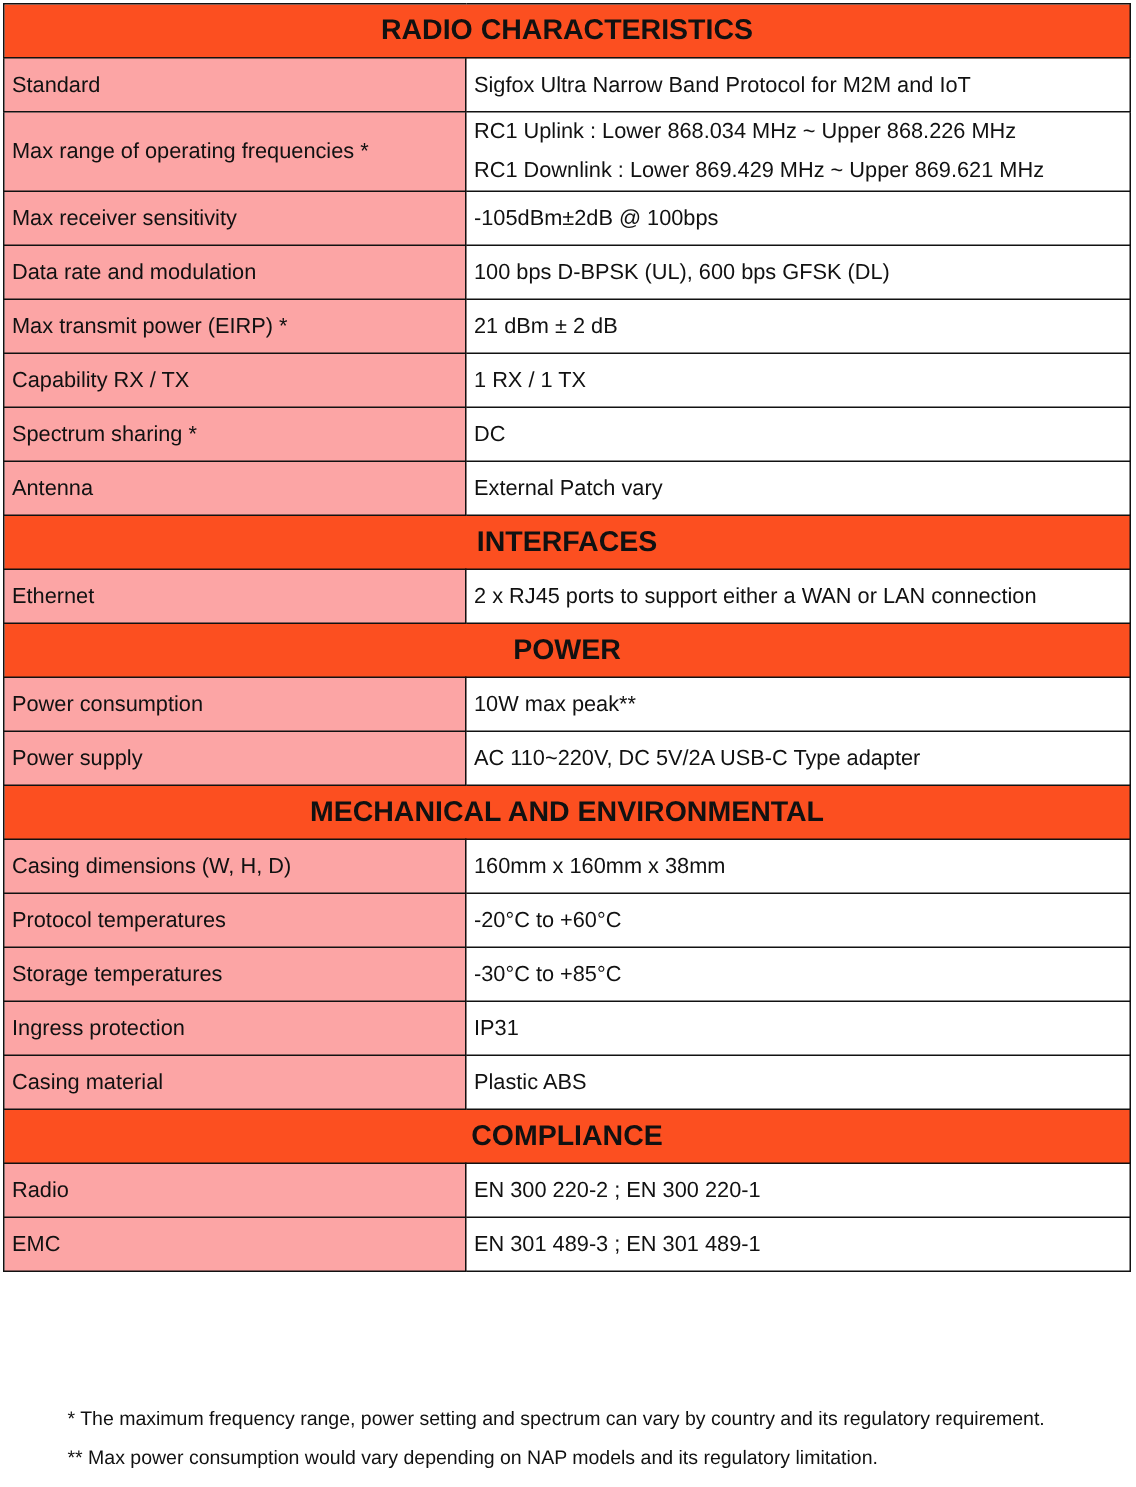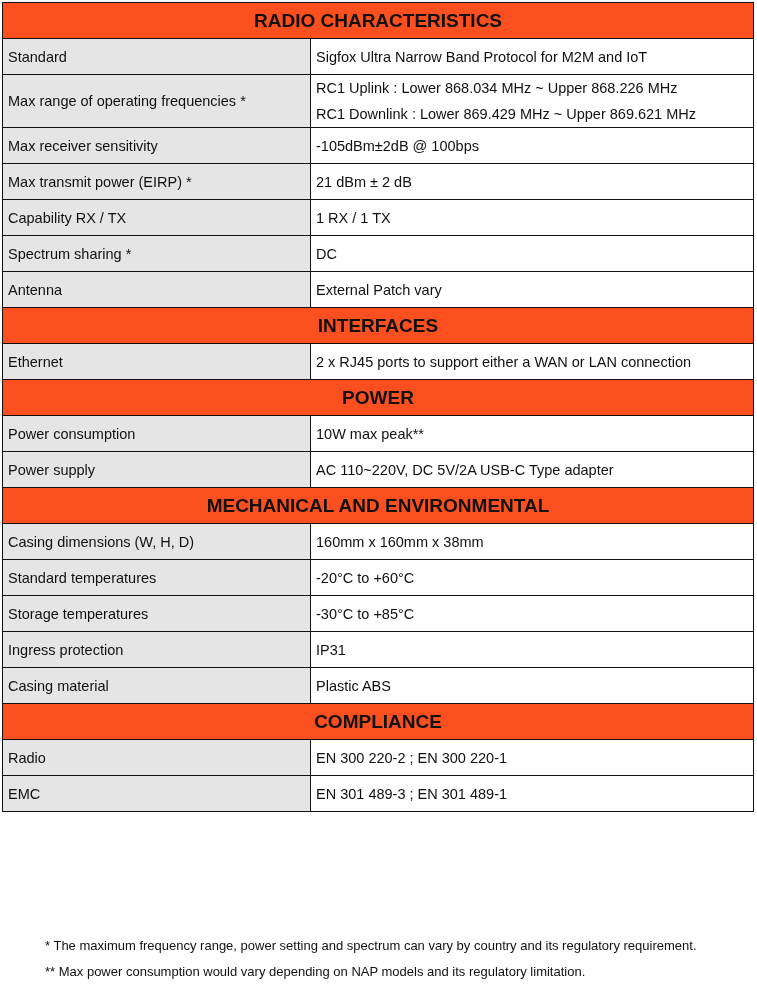--- a/index.html
+++ b/index.html
@@ -1,21 +1,21 @@
 <!DOCTYPE html>
 <html><head>
 <meta charset="utf-8">
 <style>
   html, body { margin:0; padding:0; background:#ffffff; }
   body { width:757px; height:991px; position:relative; font-family:"Liberation Sans", sans-serif; color:#111; overflow:hidden; }
   table.spec { position:absolute; left:2px; top:2px; width:752px; border-collapse:collapse; font-size:14.5px; }
   table.spec td { border:1.5px solid #111; padding:0 5px; vertical-align:middle; }
   tr.section td { background:#fc4f20; text-align:center; font-weight:bold; height:35px; font-size:19px; }
   tr.row td { height:35px; }
-  td.label { background:#e5e5e5; width:297px; }
+  td.label { background:#fca5a5; width:297px; }
   td.value { background:#ffffff; }
   tr.row.tall td { height:52px; }
   .line { line-height:26px; }
   .footnotes { position:absolute; left:5px; top:936px; font-size:13px;margin-left:40px; }
   .footnotes div { height:26px; line-height:20px; }
 </style>
 </head>
 <body>
 
 <table class="spec">
@@ -33,20 +33,26 @@
         <td class="label">Max range of operating frequencies *</td>
         <td class="value">
           <div class="line">RC1 Uplink : Lower 868.034 MHz ~ Upper 868.226 MHz</div>
           <div class="line">RC1 Downlink : Lower 869.429 MHz ~ Upper 869.621 MHz</div>
         </td>
       </tr>
       <tr class="row">
         <td class="label">Max receiver sensitivity</td>
         <td class="value">
           <div class="line">-105dBm±2dB @ 100bps</div>
+        </td>
+      </tr>
+      <tr class="row">
+        <td class="label">Data rate and modulation</td>
+        <td class="value">
+          <div class="line">100 bps D-BPSK (UL), 600 bps GFSK (DL)</div>
         </td>
       </tr>
       <tr class="row">
         <td class="label">Max transmit power (EIRP) *</td>
         <td class="value">
           <div class="line">21 dBm ± 2 dB</div>
         </td>
       </tr>
       <tr class="row">
         <td class="label">Capability RX / TX</td>
@@ -93,21 +99,21 @@
       <tr class="section">
         <td colspan="2">MECHANICAL AND ENVIRONMENTAL</td>
       </tr>
       <tr class="row">
         <td class="label">Casing dimensions (W, H, D)</td>
         <td class="value">
           <div class="line">160mm x 160mm x 38mm</div>
         </td>
       </tr>
       <tr class="row">
-        <td class="label">Standard temperatures</td>
+        <td class="label">Protocol temperatures</td>
         <td class="value">
           <div class="line">-20°C to +60°C</div>
         </td>
       </tr>
       <tr class="row">
         <td class="label">Storage temperatures</td>
         <td class="value">
           <div class="line">-30°C to +85°C</div>
         </td>
       </tr>

